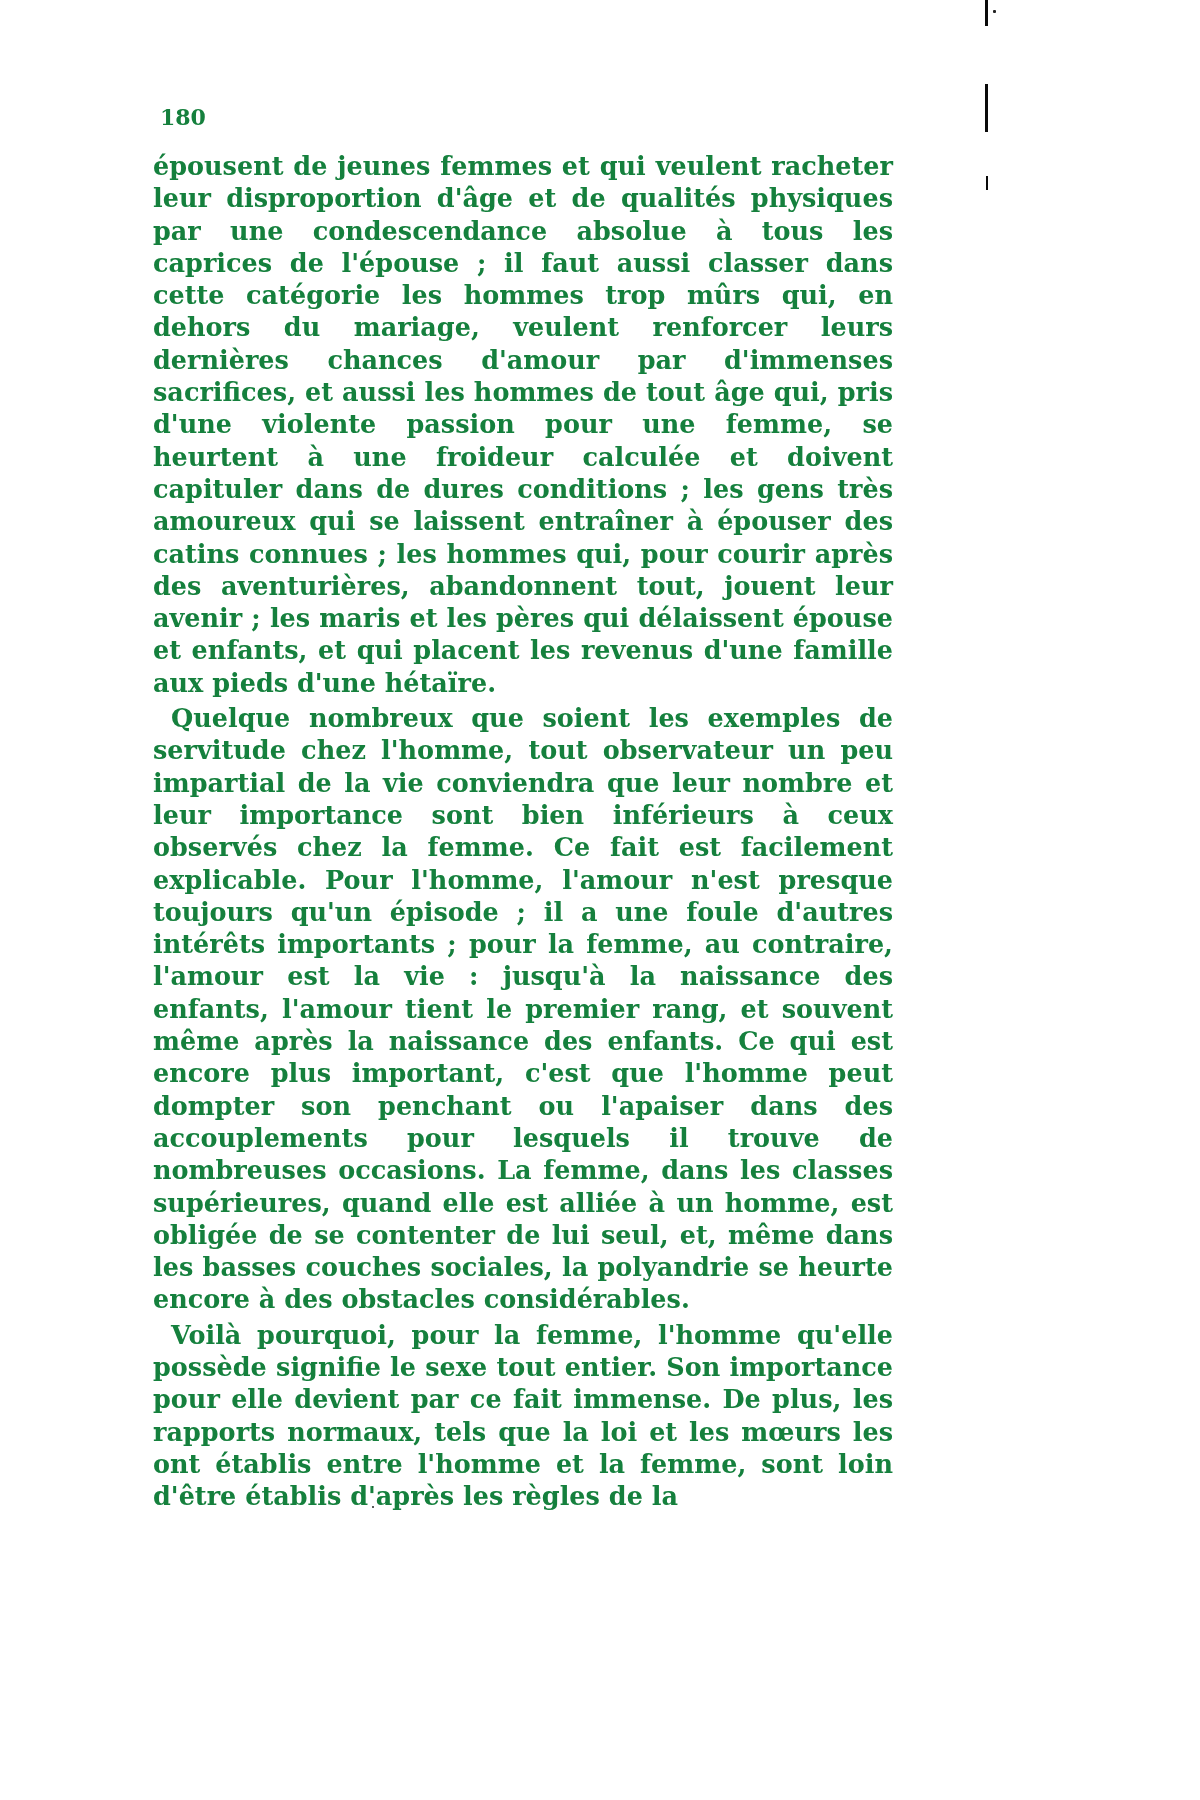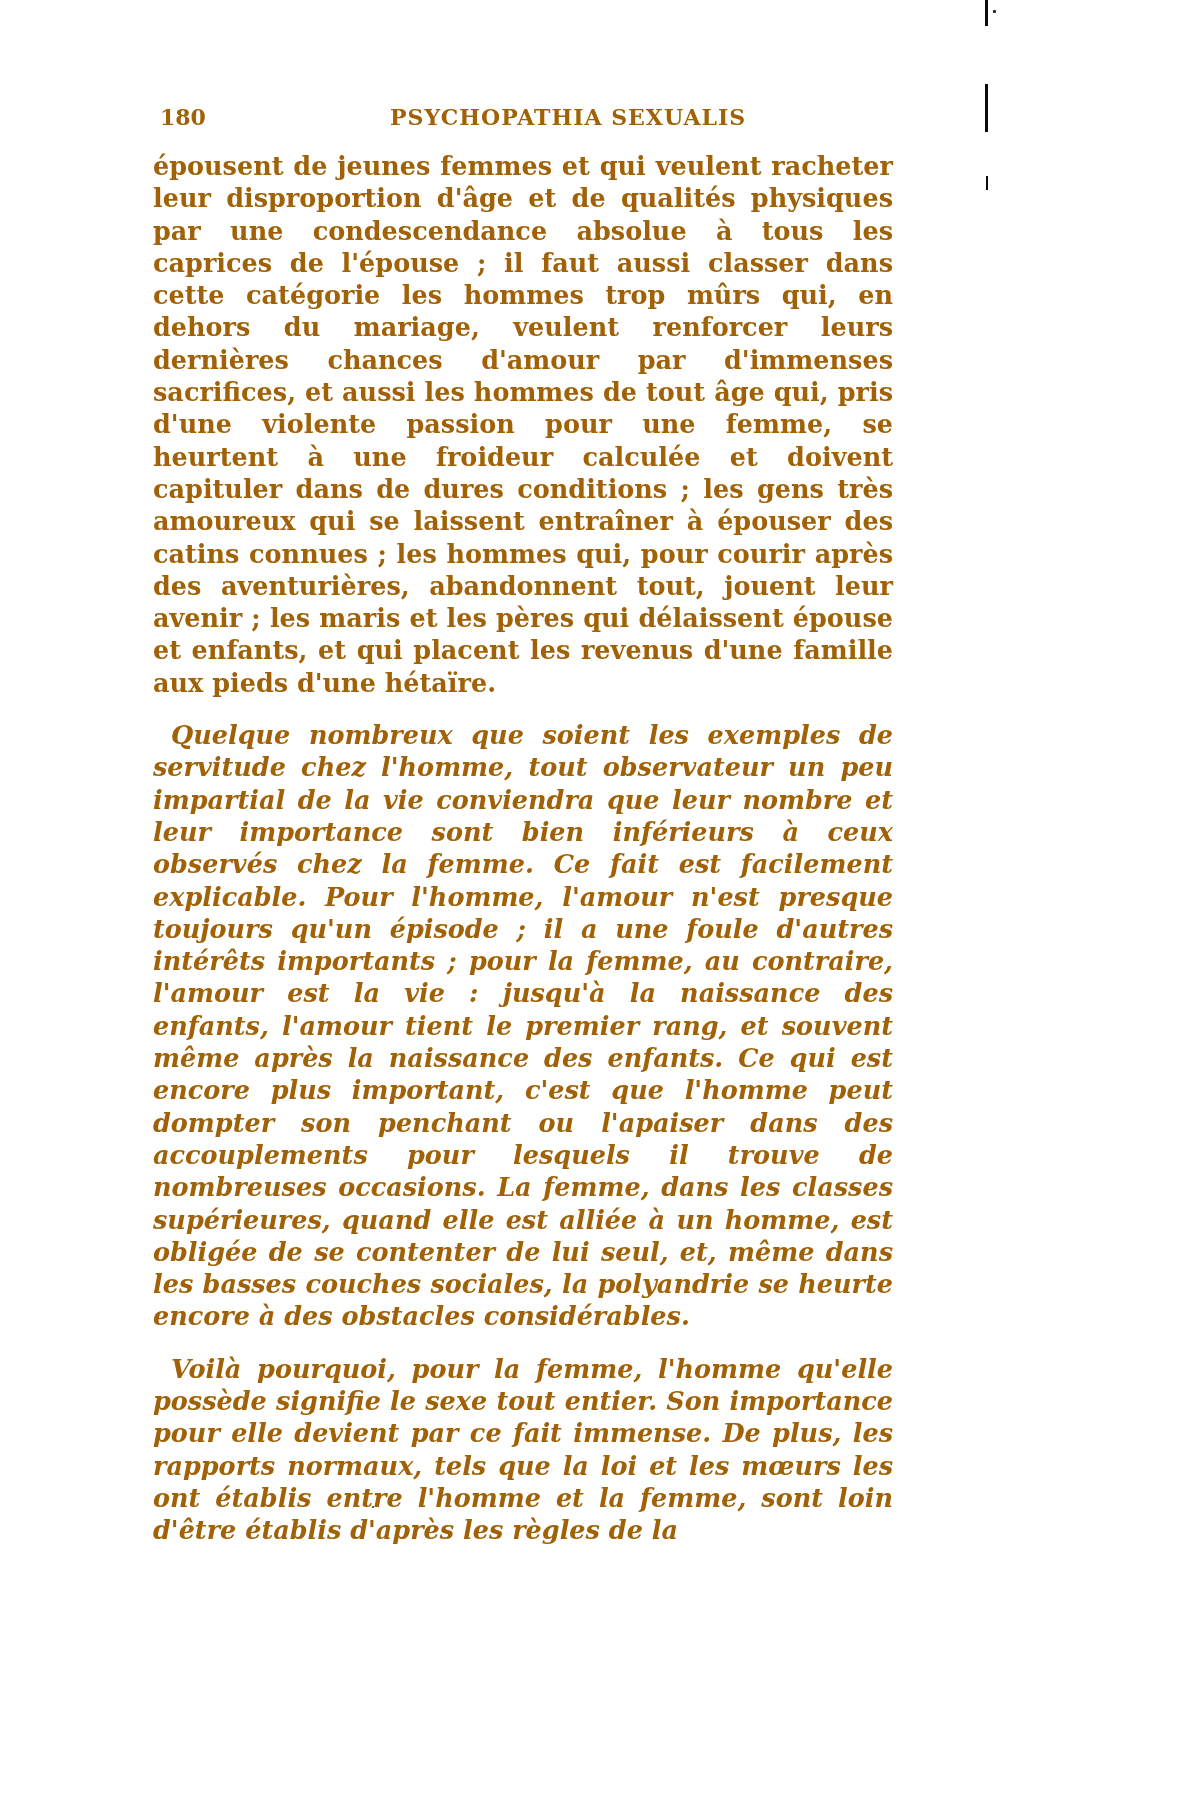--- a/index.html
+++ b/index.html
@@ -1,41 +1,40 @@
 <!DOCTYPE html>
 <html><head>
 <meta charset="utf-8">
 <style>
   html, body { margin: 0; padding: 0; background: #ffffff; }
   body { width: 1200px; height: 1800px; position: relative; overflow: hidden; }
   .page {
     position: absolute; left: 0; top: 0; width: 1200px; height: 1800px;
-    background: #ffffff; color: #a16207;
+    background: #ffffff; color: #15803d;
     font-family: "DejaVu Serif", serif;
   }
   .header { position: absolute; top: 104px; left: 160px; width: 740px; height: 40px; }
   .folio { position: absolute; left: 0; top: 0; font-size: 22px; font-weight: bold; }
   .running-title { position: absolute; left: 230px; top: 0; font-size: 22px; font-weight: bold; letter-spacing: 1px; }
   .body-text {
     position: absolute; top: 150px; left: 153px; width: 740px;
     font-size: 25.5px; line-height: 32.3px; font-weight: bold;
     text-align: justify; text-align-last: left;
   }
   .body-text p { margin: 0; }
-  .body-text p.indent { text-indent: 18px; margin-top: 20px; font-style: italic; }
+  .body-text p.indent { text-indent: 18px; margin-top: 3px; }
   .margin-mark { position: absolute; background: #0a0a0a; width: 3px; }
   .speck { position: absolute; background: #222; width: 3px; height: 3px; border-radius: 1px; }
 </style>
 </head>
 <body>
 
 <div class="page">
   <div class="header">
     <span class="folio">180</span>
-    <span class="running-title">PSYCHOPATHIA SEXUALIS</span>
   </div>
 
   <div class="body-text">
     <p>épousent de jeunes femmes et qui veulent racheter leur disproportion d'âge et de qualités physiques par une condescendance absolue à tous les caprices de l'épouse ; il faut aussi classer dans cette catégorie les hommes trop mûrs qui, en dehors du mariage, veulent renforcer leurs dernières chances d'amour par d'immenses sacrifices, et aussi les hommes de tout âge qui, pris d'une violente passion pour une femme, se heurtent à une froideur calculée et doivent capituler dans de dures conditions ; les gens très amoureux qui se laissent entraîner à épouser des catins connues ; les hommes qui, pour courir après des aventurières, abandonnent tout, jouent leur avenir ; les maris et les pères qui délaissent épouse et enfants, et qui placent les revenus d'une famille aux pieds d'une hétaïre.</p>
     <p class="indent">Quelque nombreux que soient les exemples de servitude chez l'homme, tout observateur un peu impartial de la vie conviendra que leur nombre et leur importance sont bien inférieurs à ceux observés chez la femme. Ce fait est facilement explicable. Pour l'homme, l'amour n'est presque toujours qu'un épisode ; il a une foule d'autres intérêts importants ; pour la femme, au contraire, l'amour est la vie : jusqu'à la naissance des enfants, l'amour tient le premier rang, et souvent même après la naissance des enfants. Ce qui est encore plus important, c'est que l'homme peut dompter son penchant ou l'apaiser dans des accouplements pour lesquels il trouve de nombreuses occasions. La femme, dans les classes supérieures, quand elle est alliée à un homme, est obligée de se contenter de lui seul, et, même dans les basses couches sociales, la polyandrie se heurte encore à des obstacles considérables.</p>
     <p class="indent">Voilà pourquoi, pour la femme, l'homme qu'elle possède signifie le sexe tout entier. Son importance pour elle devient par ce fait immense. De plus, les rapports normaux, tels que la loi et les mœurs les ont établis entre l'homme et la femme, sont loin d'être établis d'après les règles de la</p>
   </div>
 
   <div class="margin-mark" style="left:985px; top:0; height:26px;"></div>
   <div class="margin-mark" style="left:985px; top:84px; height:48px;"></div>

